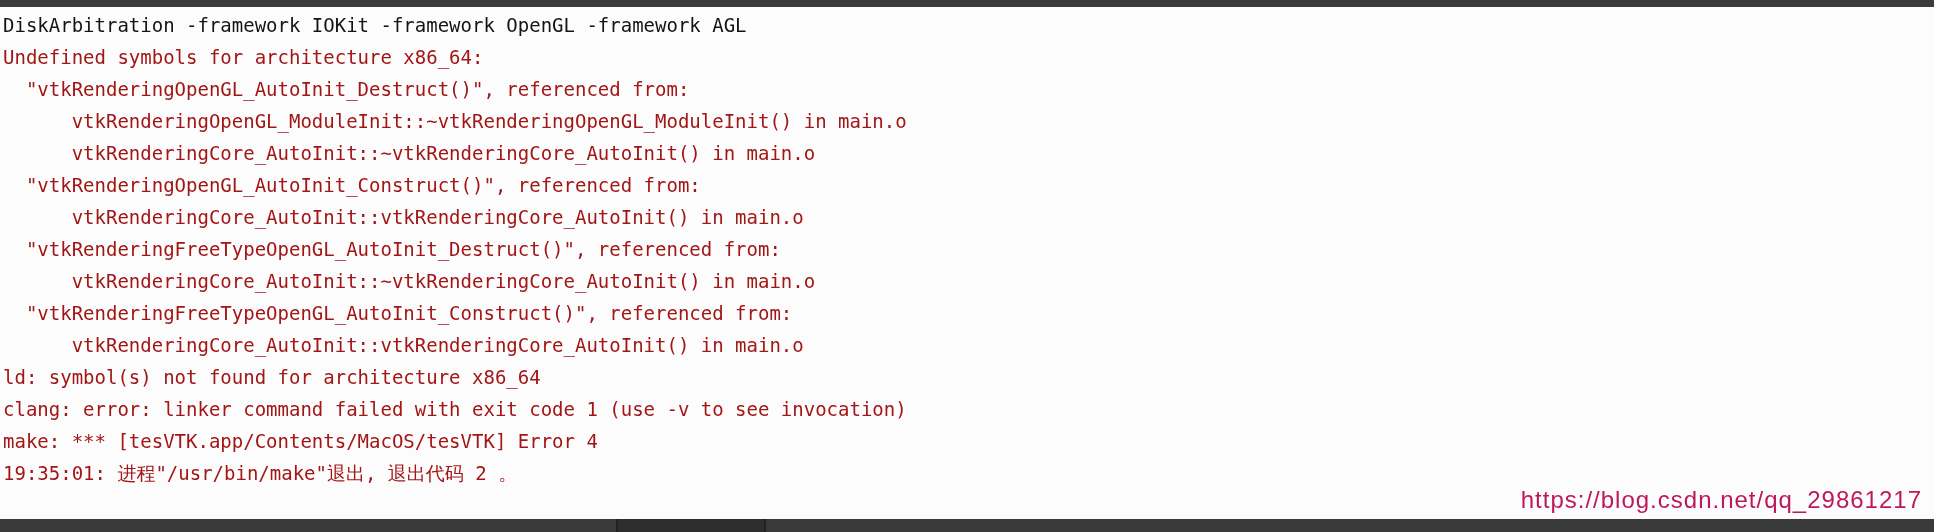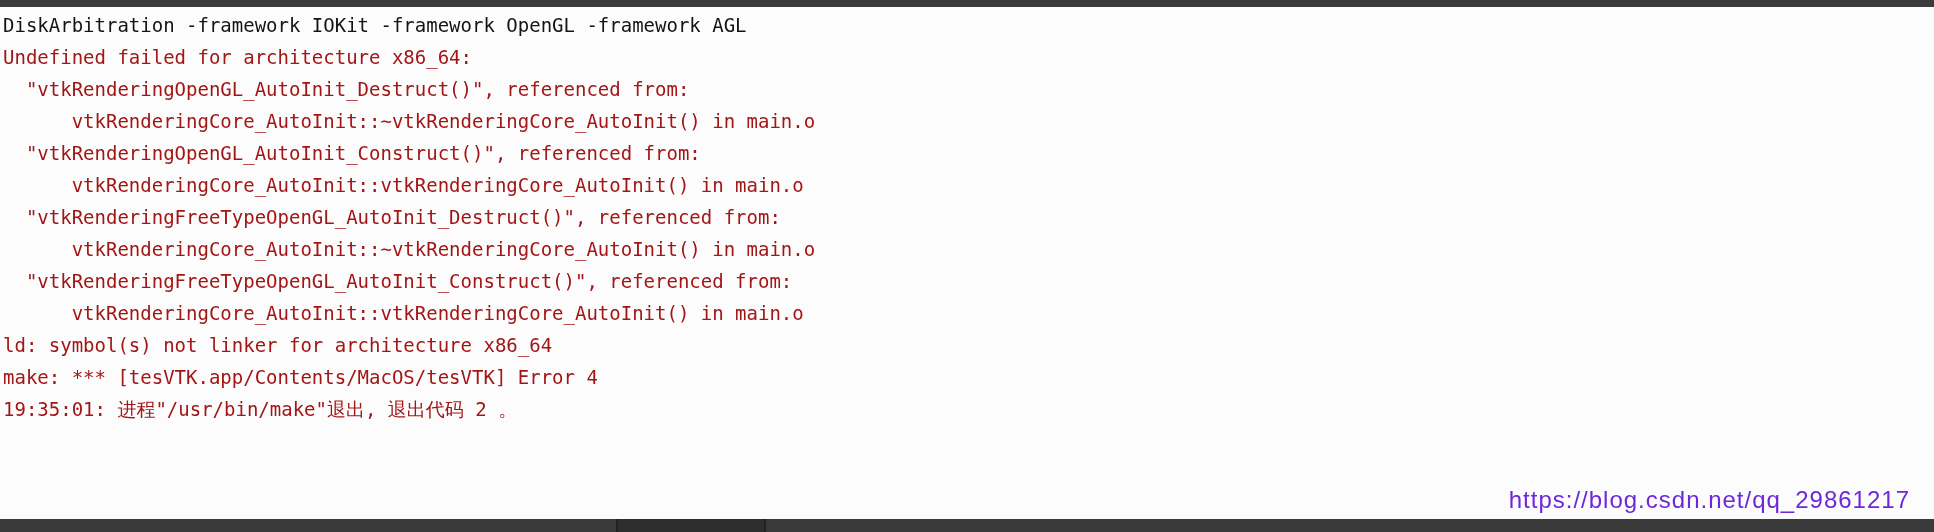--- a/index.html
+++ b/index.html
@@ -32,26 +32,26 @@
   .line {
     white-space: pre;
     font-size: 19px;
     line-height: 32px;
     height: 32px;
   }
   .stdout { color: #141414; }
   .stderr { color: #a31616; }
   .watermark {
     position: absolute;
-    right: 24px;
+    right: 12px;
     bottom: 18px;
     font-family: "Liberation Sans", sans-serif;
     font-size: 24px;
     letter-spacing: 1px;
-    color: #6d28d9;
+    color: #be185d;
     pointer-events: none;
   }
   .bottombar {
     position: absolute;
     bottom: 0; left: 0; right: 0;
     height: 13px;
     background: #3a3a3a;
   }
   .bar-thumb {
     position: absolute;
@@ -64,30 +64,32 @@
     box-sizing: border-box;
   }
 </style>
 </head>
 <body>
 
 <div class="topbar"></div>
 
 <div class="console">
   <div class="line stdout">DiskArbitration -framework IOKit -framework OpenGL -framework AGL</div>
-  <div class="line stderr">Undefined failed for architecture x86_64:</div>
+  <div class="line stderr">Undefined symbols for architecture x86_64:</div>
   <div class="line stderr">  "vtkRenderingOpenGL_AutoInit_Destruct()", referenced from:</div>
+  <div class="line stderr">      vtkRenderingOpenGL_ModuleInit::~vtkRenderingOpenGL_ModuleInit() in main.o</div>
   <div class="line stderr">      vtkRenderingCore_AutoInit::~vtkRenderingCore_AutoInit() in main.o</div>
   <div class="line stderr">  "vtkRenderingOpenGL_AutoInit_Construct()", referenced from:</div>
   <div class="line stderr">      vtkRenderingCore_AutoInit::vtkRenderingCore_AutoInit() in main.o</div>
   <div class="line stderr">  "vtkRenderingFreeTypeOpenGL_AutoInit_Destruct()", referenced from:</div>
   <div class="line stderr">      vtkRenderingCore_AutoInit::~vtkRenderingCore_AutoInit() in main.o</div>
   <div class="line stderr">  "vtkRenderingFreeTypeOpenGL_AutoInit_Construct()", referenced from:</div>
   <div class="line stderr">      vtkRenderingCore_AutoInit::vtkRenderingCore_AutoInit() in main.o</div>
-  <div class="line stderr">ld: symbol(s) not linker for architecture x86_64</div>
+  <div class="line stderr">ld: symbol(s) not found for architecture x86_64</div>
+  <div class="line stderr">clang: error: linker command failed with exit code 1 (use -v to see invocation)</div>
   <div class="line stderr">make: *** [tesVTK.app/Contents/MacOS/tesVTK] Error 4</div>
   <div class="line stderr">19:35:01: 进程"/usr/bin/make"退出, 退出代码 2 。</div>
 </div>
 
 <div class="watermark">https://blog.csdn.net/qq_29861217</div>
 
 <div class="bottombar">
   <div class="bar-thumb"></div>
 </div>
 

